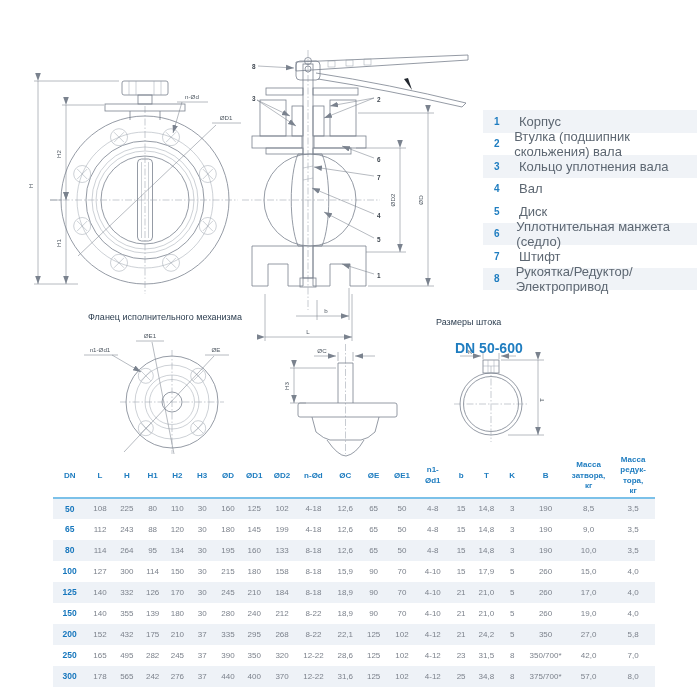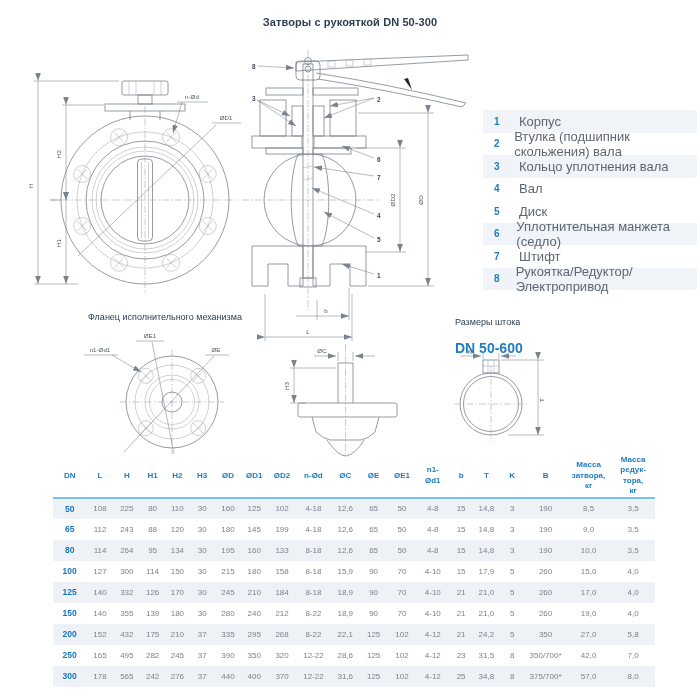--- a/index.html
+++ b/index.html
@@ -32,21 +32,20 @@
   .cl{stroke:#a2a9b3;stroke-width:.6;stroke-dasharray:7 2 1.5 2;fill:none}
   .ld{stroke:#7a828e;stroke-width:.55;fill:none}
   .dt{font-family:"Liberation Sans",sans-serif;font-size:6.2px;fill:#4f5862}
   .ct{font-family:"Liberation Sans",sans-serif;font-size:6.4px;fill:#3f4750;font-weight:bold}
 </style>
 </head>
 <body>
 
 <div class="canvas">
 
-  <div class="page-title">Затворы с рукояткой DN 50-300</div>
 
   <svg class="abs" style="left:20px;top:48px" width="232" height="252" viewBox="0 0 232 252">
     <defs>
       <marker id="arrB" markerWidth="9" markerHeight="8" refX="8" refY="4" orient="auto" markerUnits="userSpaceOnUse">
         <path d="M0,1.2 L8,4 L0,6.8 Z" fill="#7a828e"></path>
       </marker>
     </defs>
     <g>
       <circle class="ln" cx="125" cy="152" r="84"></circle>
       <circle class="tn" cx="125" cy="152" r="68"></circle>
@@ -346,21 +345,21 @@
       <text class="dt" x="42" y="17" text-anchor="middle">ØC</text>
     </g>
     <g>
       <line class="ld" x1="56" y1="32" x2="10" y2="32"></line>
       <line class="ld" x1="26" y1="67" x2="10" y2="67"></line>
       <line class="ld" x1="14" y1="32" x2="14" y2="67" marker-start="url(#arrD)" marker-end="url(#arrD)"></line>
       <text class="dt" x="9" y="50" text-anchor="middle" transform="rotate(-90 9 50)">H3</text>
     </g>
   </svg>
 
-  <div class="sec-title" style="left:455px;top:317px">Размеры штока</div>
+  <div class="sec-title" style="left:436px;top:317px">Размеры штока</div>
   <div class="sub-blue" style="left:455px;top:340px">DN 50-600</div>
   <svg class="abs" style="left:448px;top:350px" width="135" height="105" viewBox="0 0 135 105">
     <defs>
       <marker id="arrE" markerWidth="9" markerHeight="8" refX="8" refY="4" orient="auto" markerUnits="userSpaceOnUse">
         <path d="M0,1.2 L8,4 L0,6.8 Z" fill="#7a828e"></path>
       </marker>
     </defs>
     <g>
       <circle class="ln" cx="43" cy="54" r="31"></circle>
       <circle class="ln" cx="43" cy="54" r="27.5"></circle>

